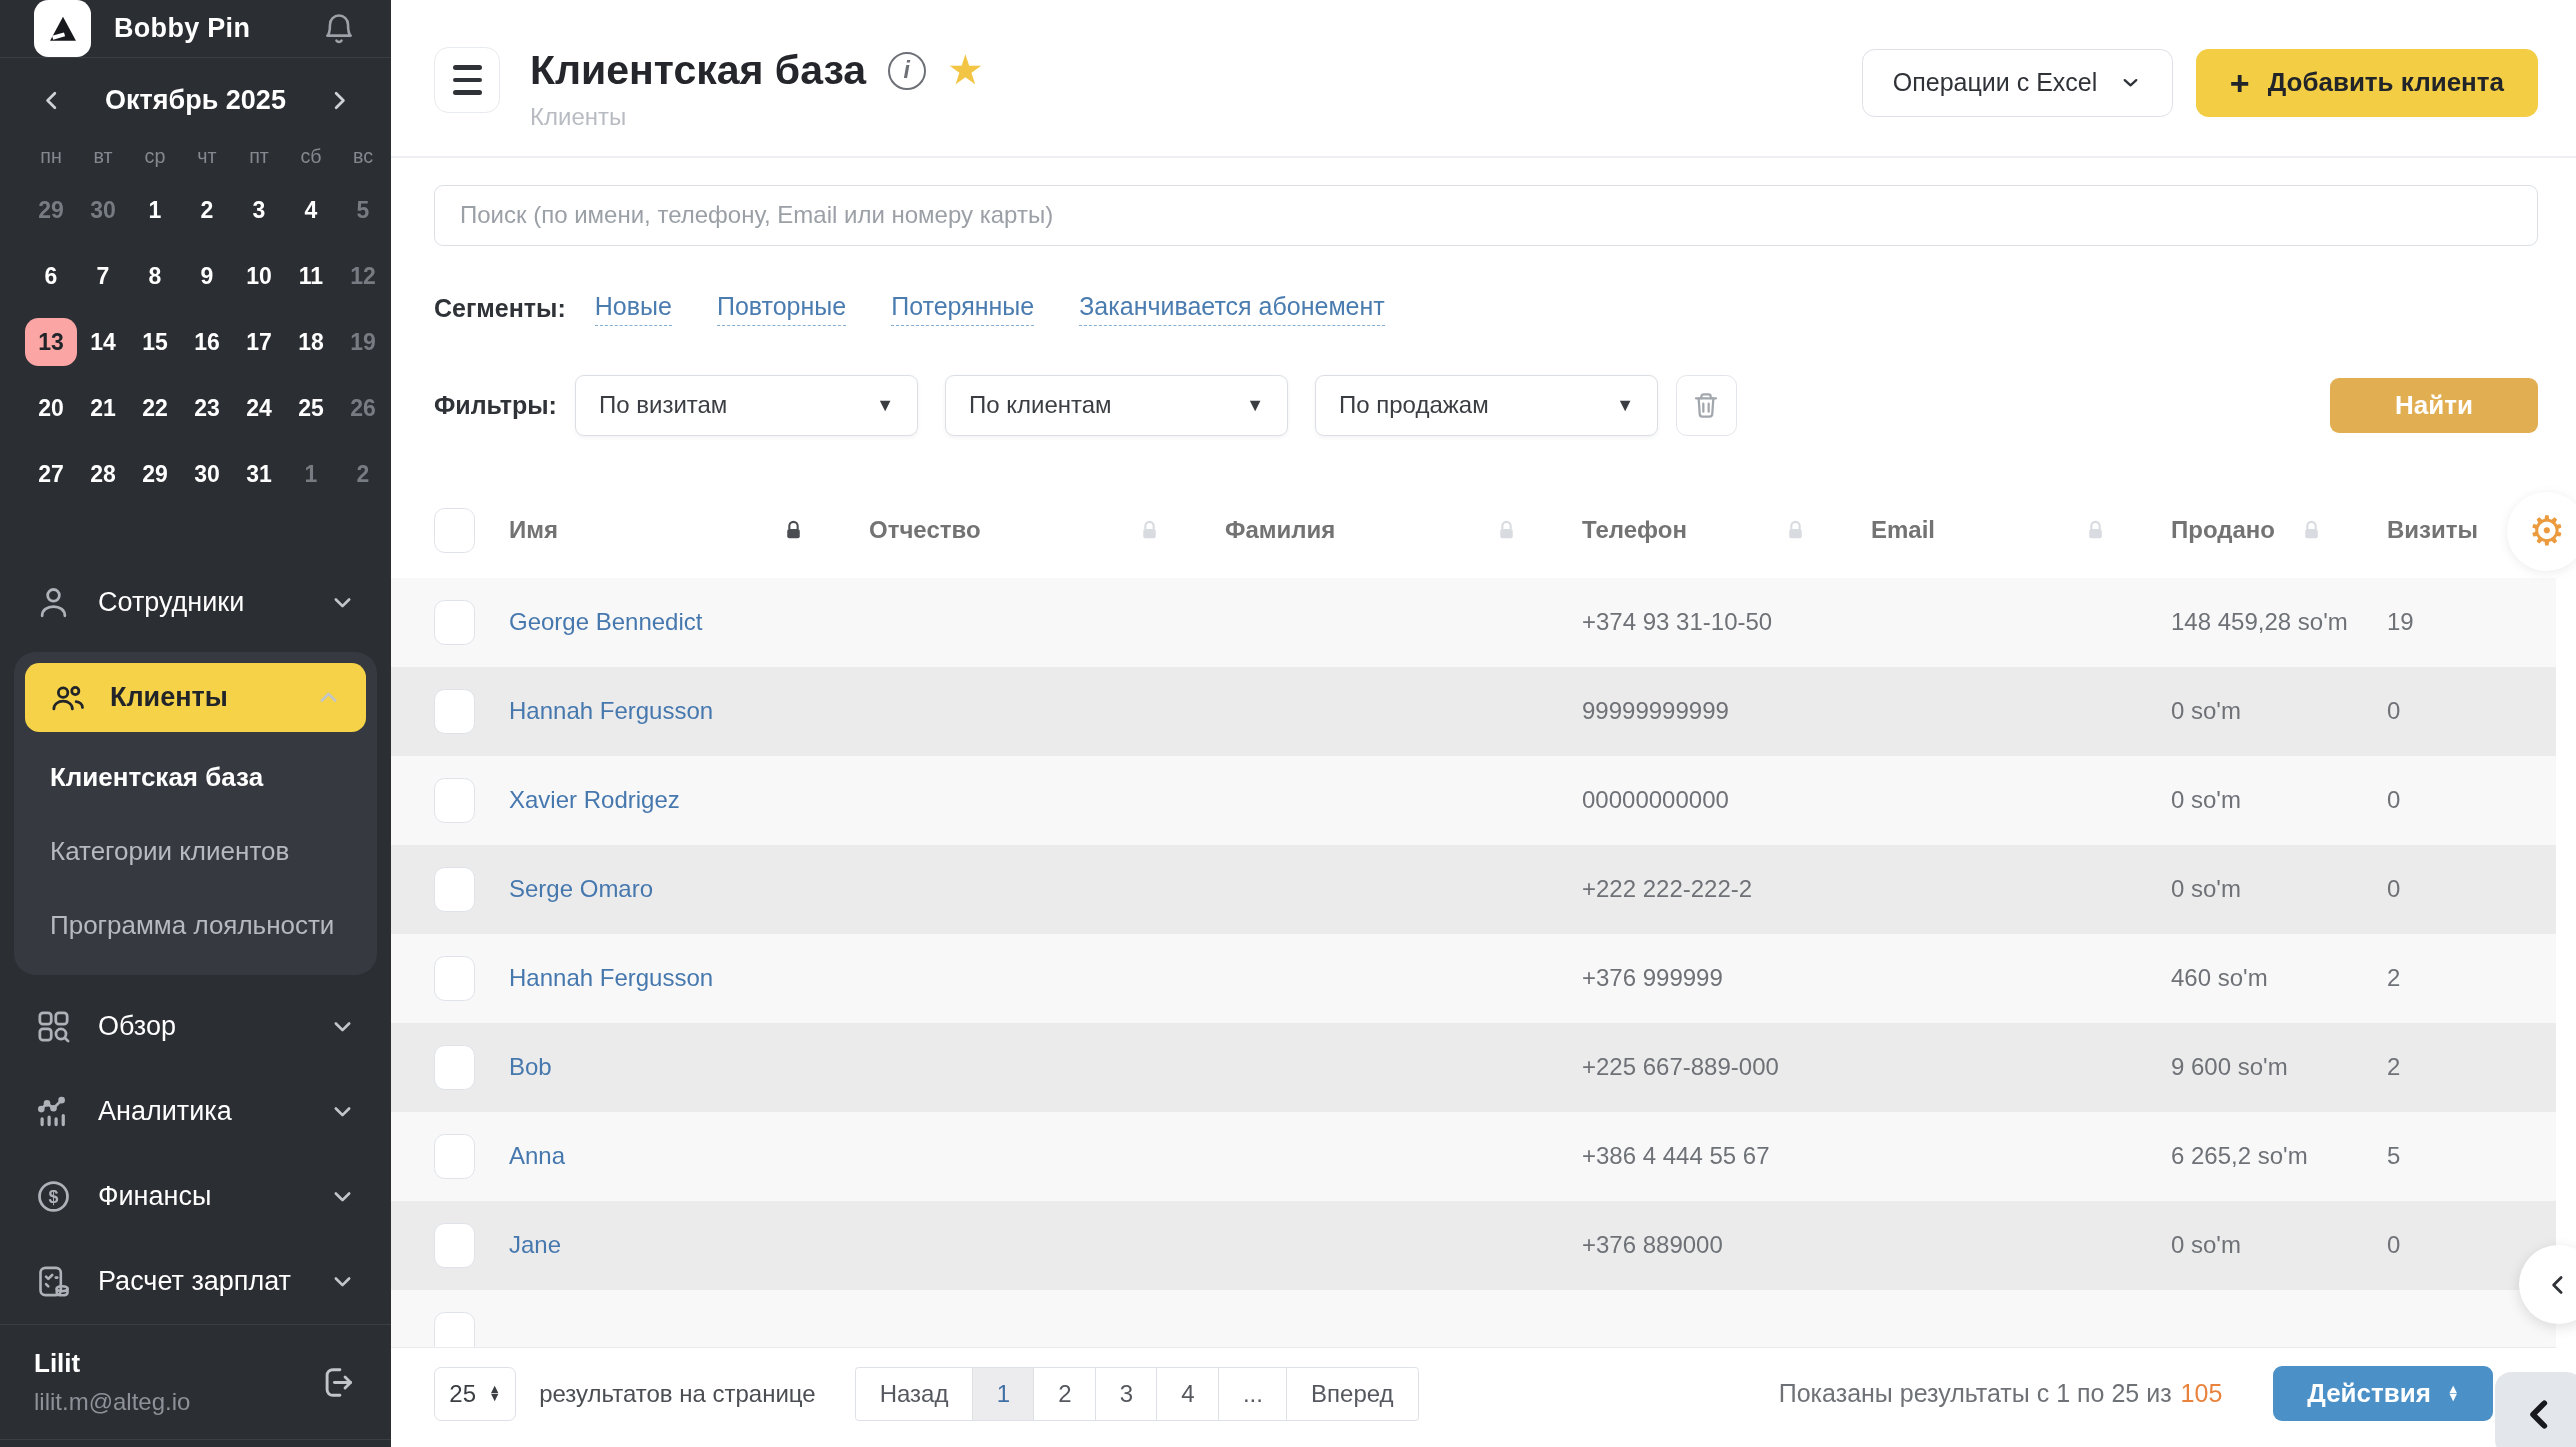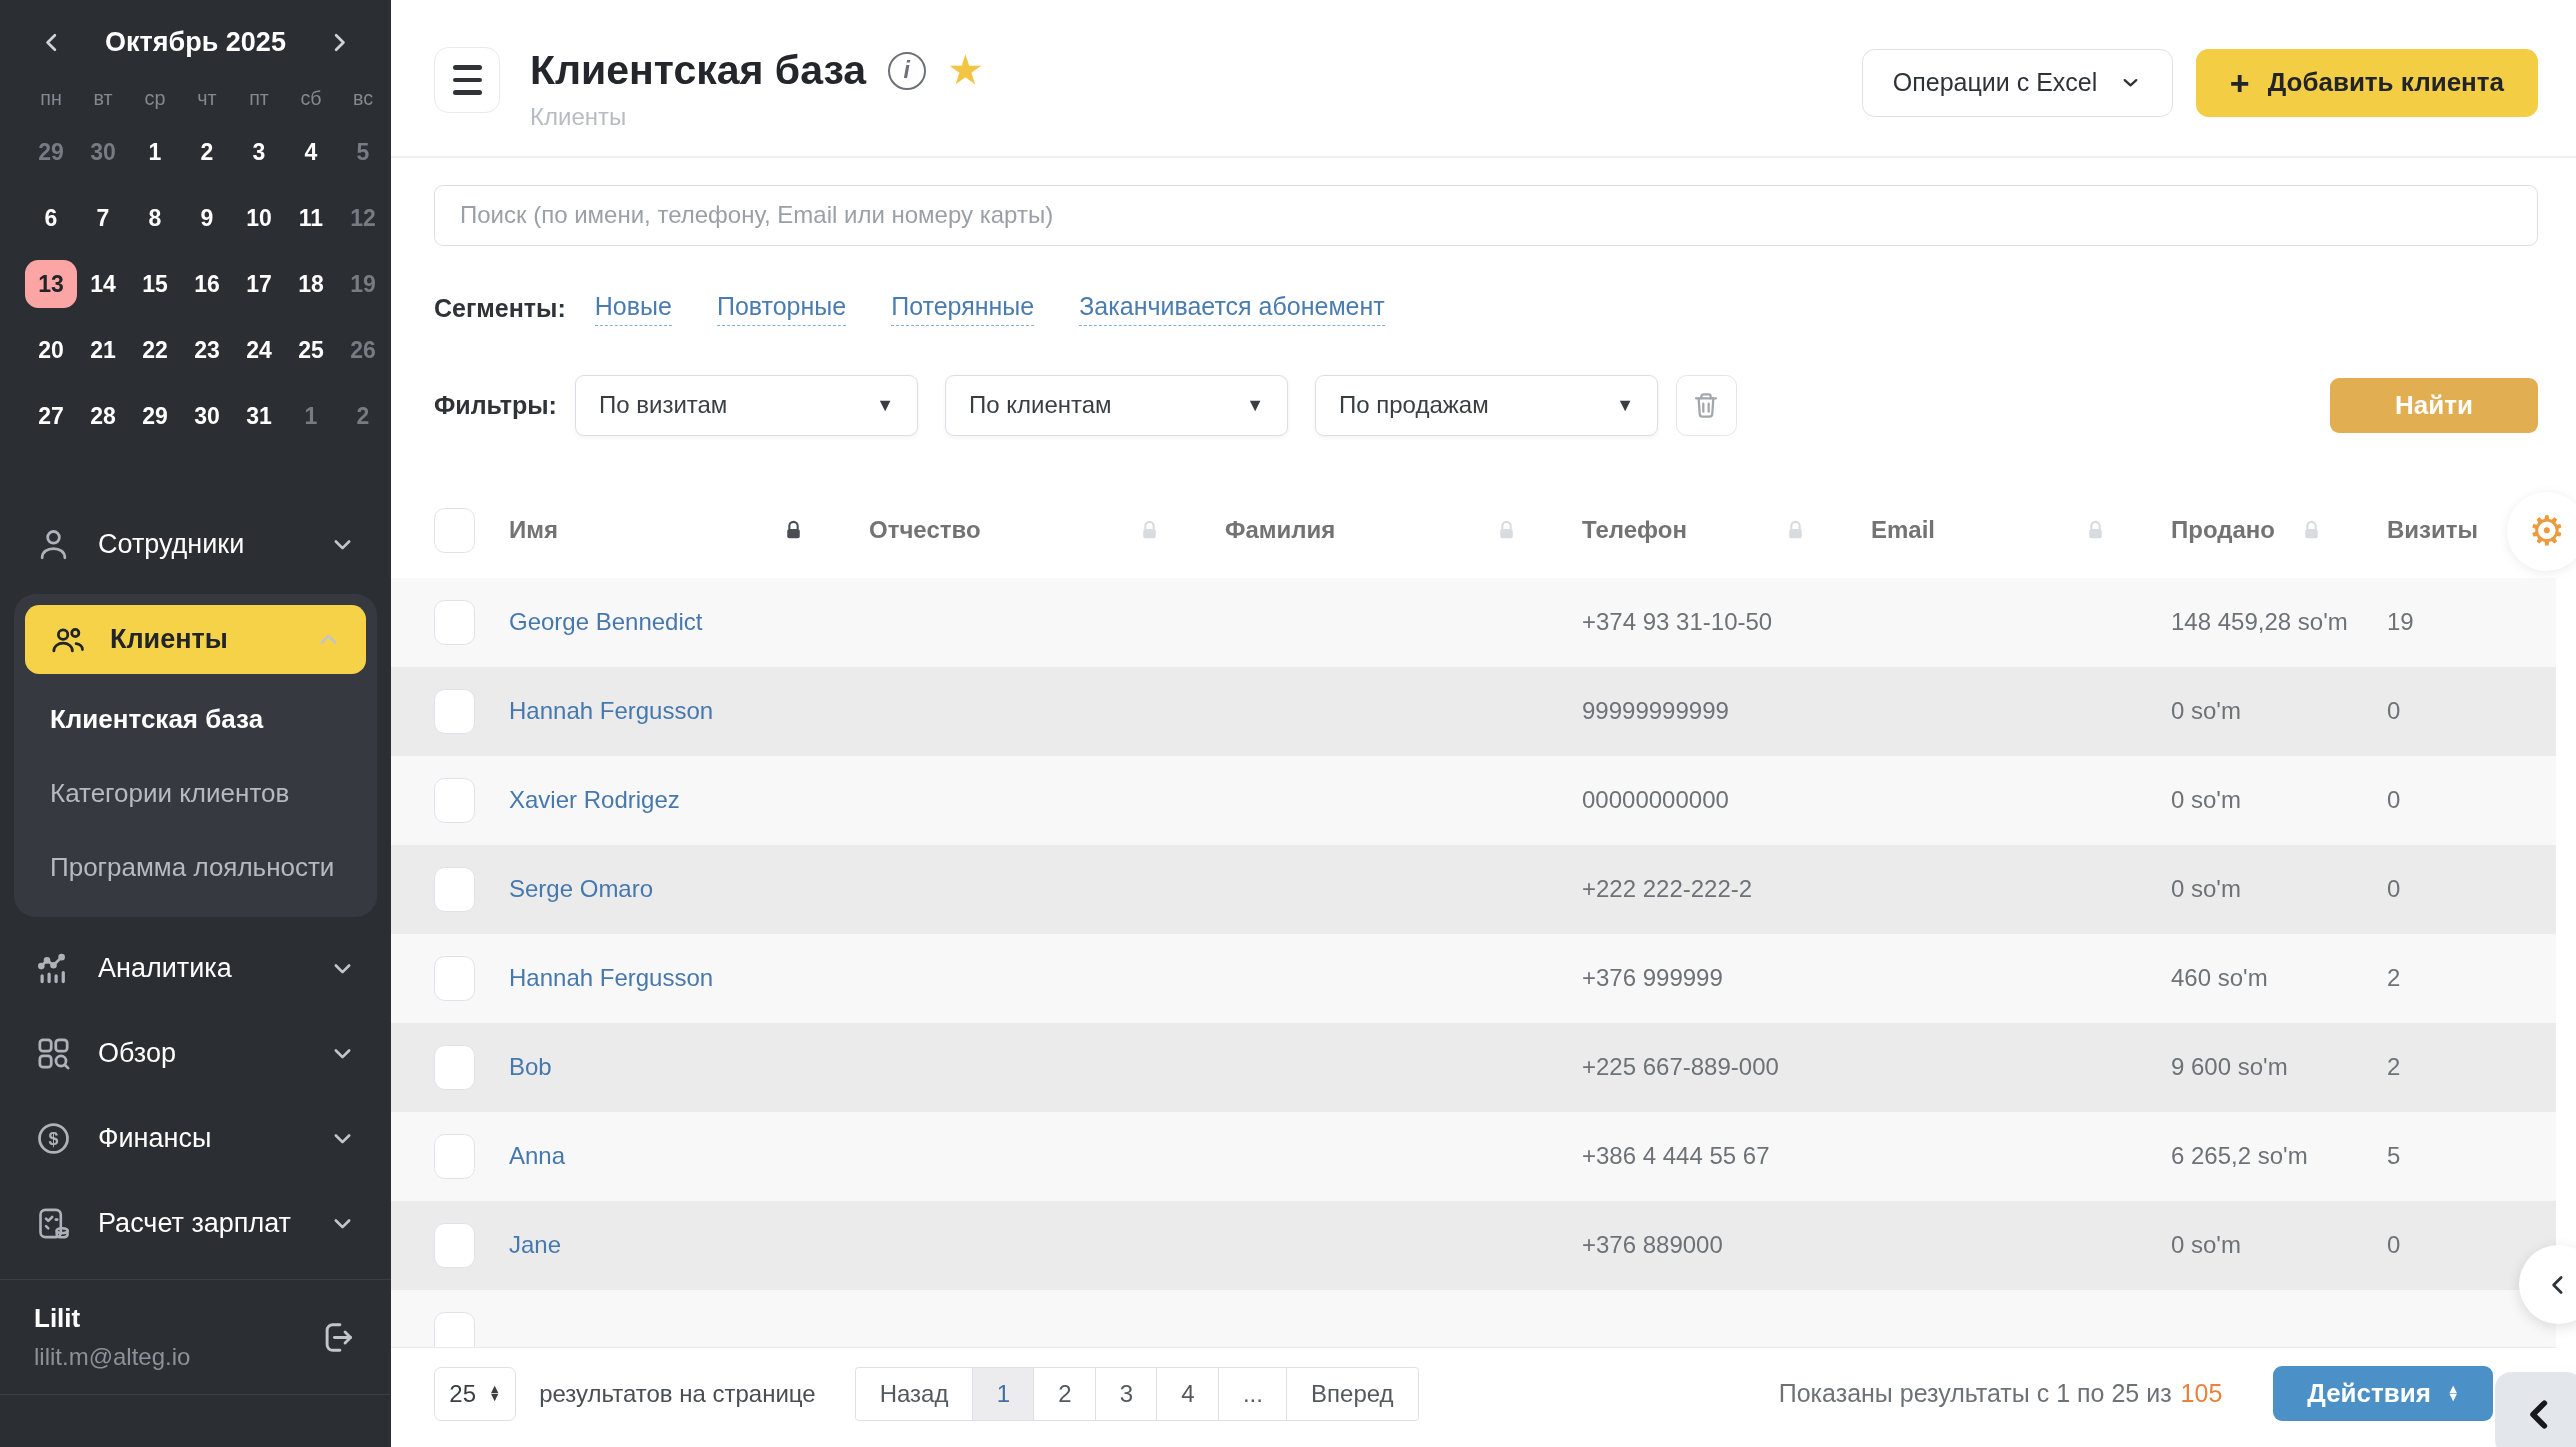--- a/index.html
+++ b/index.html
@@ -101,20 +101,35 @@
   .total { color:#e8823c; }
   .btn-actions { margin-left:51px; height:55px; width:220px; background:#4b90c6; border:none; border-radius:9px; color:#fff; font-size:26px; font-weight:600; display:flex; align-items:center; justify-content:center; gap:16px; cursor:pointer; }
   .btn-actions .sort-arrows { color:#fff; }
   .corner-btn { position:absolute; right:-7.2px; bottom:-9px; width:88px; height:84px; background:#e3e6eb; border-radius:16px; display:flex; align-items:center; justify-content:center; color:#17191d; cursor:pointer; }
   .float-circle { position:absolute; right:-21.5px; top:1245px; width:79px; height:79px; background:#fff; border-radius:50%; box-shadow:0 3.6px 14.3px rgba(0,0,0,.12); display:flex; align-items:center; justify-content:center; color:#2f3237; cursor:pointer; }
 </style>
 </head>
 <body>
 
 <aside class="sidebar">
+  <div class="brand">
+    <div class="logo">
+      <svg width="36" height="36" viewBox="0 0 32 32">
+        <path d="M16 5 L27.5 26.5 H4.5 Z" fill="#17191d"></path>
+        <rect x="6.5" y="20.5" width="11" height="3.6" fill="#ffffff" transform="rotate(-16 12 22)"></rect>
+      </svg>
+    </div>
+    <span class="brand-name">Bobby Pin</span>
+    <span class="bell">
+      <svg width="36" height="36" viewBox="0 0 24 24" fill="none" stroke="currentColor" stroke-width="1.7" stroke-linecap="round" stroke-linejoin="round">
+        <path d="M18 9a6 6 0 0 0-12 0c0 6.4-1.8 7.4-1.8 7.4h15.6S18 15.4 18 9"></path>
+        <path d="M10.3 19.7a2 2 0 0 0 3.4 0"></path>
+      </svg>
+    </span>
+  </div>
 
   <div class="calendar">
     <div class="cal-head">
       <span class="cal-nav">
         <svg width="27" height="27" viewBox="0 0 24 24" fill="none" stroke="currentColor" stroke-width="2.4" stroke-linecap="round" stroke-linejoin="round">
             <path d="M15 5.5 8.5 12 15 18.5"></path>
           </svg>
       </span>
       <span class="cal-title">Октябрь 2025</span>
       <span class="cal-nav">
@@ -270,52 +285,52 @@
           <svg width="29" height="29" viewBox="0 0 24 24" fill="none" stroke="currentColor" stroke-width="2.2" stroke-linecap="round" stroke-linejoin="round">
               <path d="M6.5 14.5 12 9l5.5 5.5"></path>
             </svg>
         </span>
       </div>
       <div class="sub">
         <div class="si active">Клиентская база</div>
         <div class="si">Категории клиентов</div>
         <div class="si">Программа лояльности</div>
       </div>
+    </div>
+
+    <div class="mi">
+      <span class="ic">
+        <svg width="39" height="39" viewBox="0 0 24 24" fill="none" stroke="currentColor" stroke-width="1.7" stroke-linecap="round" stroke-linejoin="round">
+            <rect x="3.6" y="3.6" width="7" height="7" rx="2"></rect>
+            <rect x="13.4" y="3.6" width="7" height="7" rx="2"></rect>
+            <rect x="3.6" y="13.4" width="7" height="7" rx="2"></rect>
+            <circle cx="16.6" cy="16.6" r="3.1"></circle>
+            <path d="M18.9 18.9 21 21"></path>
+          </svg>
+      </span>
+      <span>Обзор</span>
+      <span class="chev-r">
+        <svg width="29" height="29" viewBox="0 0 24 24" fill="none" stroke="currentColor" stroke-width="2.2" stroke-linecap="round" stroke-linejoin="round">
+            <path d="M6.5 9.5 12 15l5.5-5.5"></path>
+          </svg>
+      </span>
     </div>
 
     <div class="mi">
       <span class="ic">
         <svg width="39" height="39" viewBox="0 0 24 24" fill="none" stroke="currentColor" stroke-width="1.7" stroke-linecap="round" stroke-linejoin="round">
             <path d="M4.5 10.5 8 7l4 3 5-5"></path>
             <circle cx="4.5" cy="10.5" r="1.2" fill="currentColor"></circle>
             <circle cx="8" cy="7" r="1.2" fill="currentColor"></circle>
             <circle cx="12" cy="10" r="1.2" fill="currentColor"></circle>
             <circle cx="17" cy="5" r="1.2" fill="currentColor"></circle>
             <path d="M5 16.5v3.5M9.3 15.5v4.5M13.6 16.5v3.5M18 14.5v5.5" stroke-width="2"></path>
           </svg>
       </span>
       <span>Аналитика</span>
-      <span class="chev-r">
-        <svg width="29" height="29" viewBox="0 0 24 24" fill="none" stroke="currentColor" stroke-width="2.2" stroke-linecap="round" stroke-linejoin="round">
-            <path d="M6.5 9.5 12 15l5.5-5.5"></path>
-          </svg>
-      </span>
-    </div>
-
-    <div class="mi">
-      <span class="ic">
-        <svg width="39" height="39" viewBox="0 0 24 24" fill="none" stroke="currentColor" stroke-width="1.7" stroke-linecap="round" stroke-linejoin="round">
-            <rect x="3.6" y="3.6" width="7" height="7" rx="2"></rect>
-            <rect x="13.4" y="3.6" width="7" height="7" rx="2"></rect>
-            <rect x="3.6" y="13.4" width="7" height="7" rx="2"></rect>
-            <circle cx="16.6" cy="16.6" r="3.1"></circle>
-            <path d="M18.9 18.9 21 21"></path>
-          </svg>
-      </span>
-      <span>Обзор</span>
       <span class="chev-r">
         <svg width="29" height="29" viewBox="0 0 24 24" fill="none" stroke="currentColor" stroke-width="2.2" stroke-linecap="round" stroke-linejoin="round">
             <path d="M6.5 9.5 12 15l5.5-5.5"></path>
           </svg>
       </span>
     </div>
 
     <div class="mi">
       <span class="ic">
         <svg width="39" height="39" viewBox="0 0 24 24" fill="none" stroke="currentColor" stroke-width="1.7" stroke-linecap="round" stroke-linejoin="round" style="font-size:30px">

